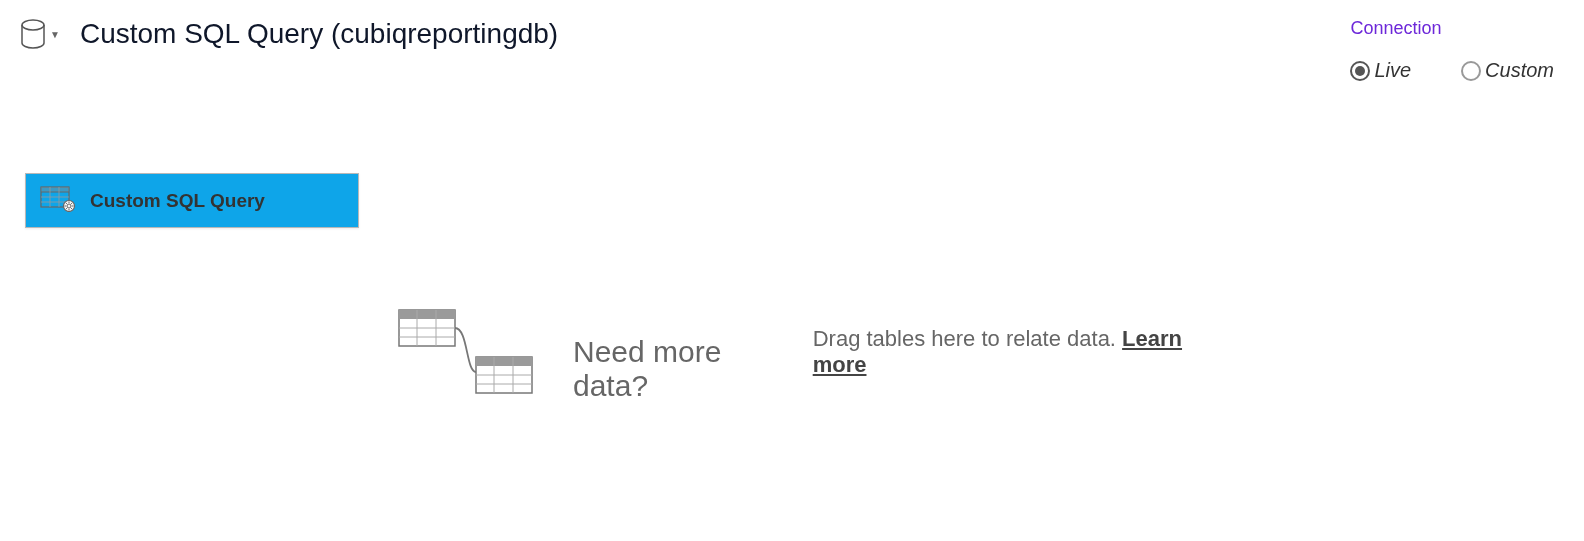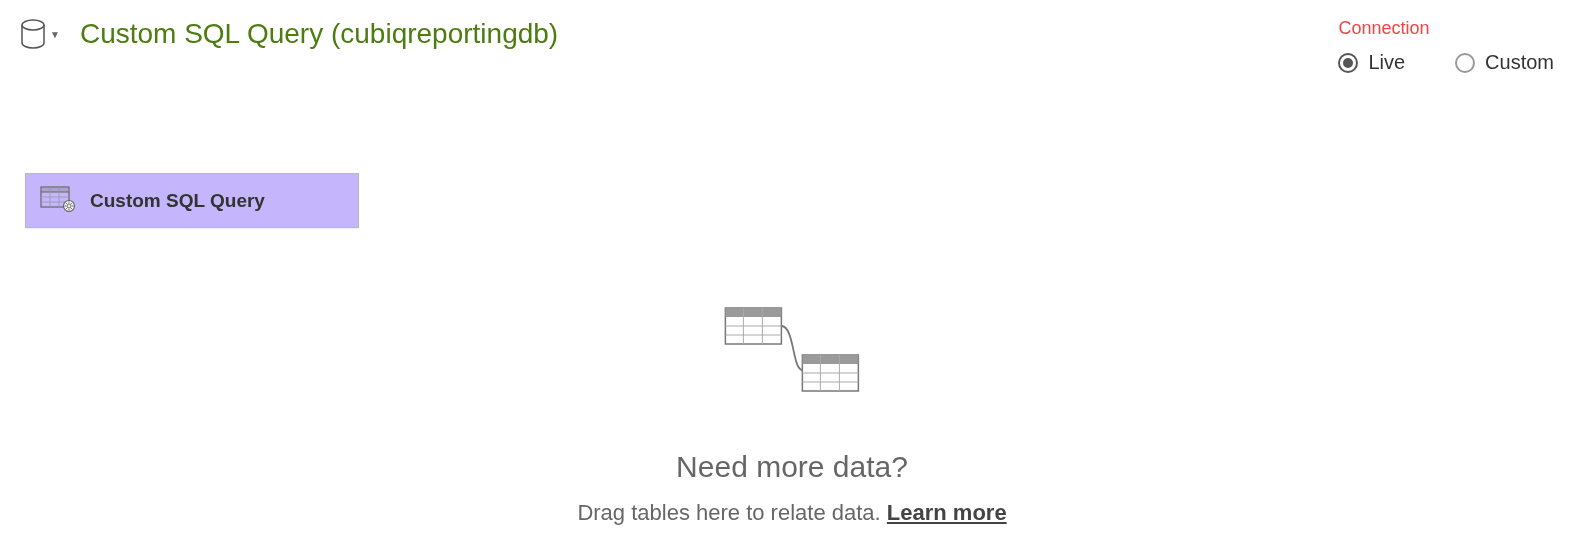--- a/index.html
+++ b/index.html
@@ -35,40 +35,41 @@
     .db-icon svg {
       display: block;
     }
     .caret-icon {
       color: #666;
       font-size: 10px;
     }
     .title {
       font-size: 28px;
       font-weight: 400;
-      color: #4d7c0f;
+      color: #0f172a;
     }
     .header-right {
       padding-right: 10px;
     }
     .connection-label {
       font-size: 18px;
-      color: #ef4444;
-      margin-bottom: 12px;
+      color: #6d28d9;
+      margin-bottom: 20px;
     }
     .radio-row {
       display: flex;
       gap: 50px;
       align-items: center;
     }
     .radio-option {
       display: flex;
       align-items: center;
-      gap: 10px;
-      cursor: pointer;
+      gap: 4px;
+      cursor: pointer;
+      font-style: italic;
     }
     .radio-outer {
       width: 20px;
       height: 20px;
       border: 2px solid #999;
       border-radius: 50%;
       display: flex;
       align-items: center;
       justify-content: center;
     }
@@ -84,43 +85,43 @@
     .radio-label {
       font-size: 20px;
       color: #333;
     }
     .table-node {
       position: absolute;
       left: 25px;
       top: 173px;
       width: 334px;
       height: 55px;
-      background: #c4b5fd;
+      background: #0ea5e9;
       border: 1px solid #b8b8b8;
       display: flex;
       align-items: center;
       padding: 0 14px;
       gap: 14px;
       cursor: pointer;
       box-shadow: 0 1px 2px rgba(0,0,0,0.08);
     }
     .table-node-label {
       font-size: 19px;
       font-weight: 600;
       color: #333;
     }
     .empty-area {
       position: absolute;
       left: 50%;
       top: 305px;
       transform: translateX(-50%);
       display: flex;
-      flex-direction: column;
-      align-items: center;
-      gap: 20px;
+      flex-direction: row;
+      align-items: center;
+      gap: 37px;
     }
     .empty-heading {
       font-size: 30px;
       color: #666;
       font-weight: 400;
       margin-top: 30px;
     }
     .empty-sub {
       font-size: 22px;
       color: #666;

